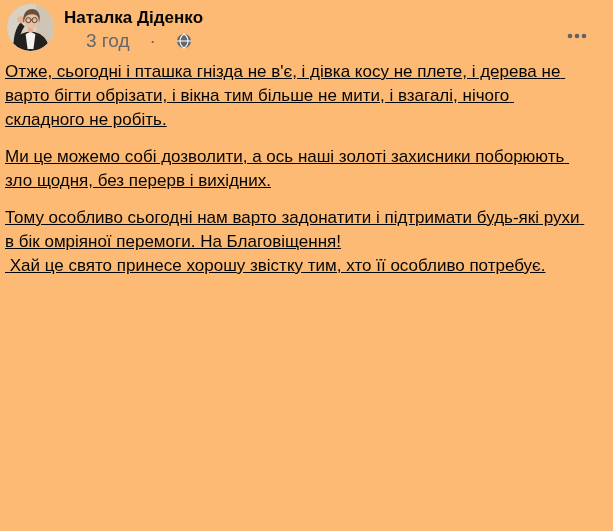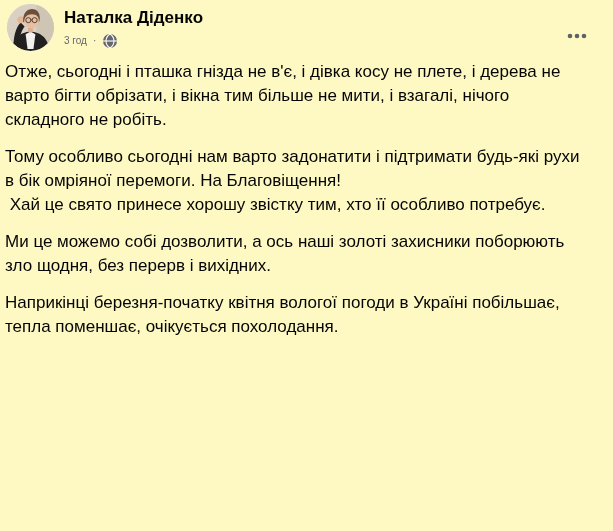--- a/index.html
+++ b/index.html
@@ -3,21 +3,21 @@
 <meta charset="utf-8">
 <style>
   html, body {
     margin: 0;
     padding: 0;
     background: #ffffff;
   }
   .post {
     width: 613px;
     height: 531px;
-    background: #fef9c3;
+    background: #fdba74;
     font-family: "Liberation Sans", sans-serif;
     color: #050505;
     overflow: hidden;
     box-sizing: border-box;
   }
   .post-header {
     display: flex;
     align-items: flex-start;
     padding: 4px 8px 0 7px;
     position: relative;
@@ -41,25 +41,26 @@
   .author-name {
     font-weight: bold;
     font-size: 17px;
     line-height: 22px;
     color: #050505;
     cursor: pointer;
   }
   .post-meta {
     display: flex;
     align-items: center;
-    gap: 6px;
-    font-size: 10px;
+    gap: 20px;
+    font-size: 19px;
     line-height: 19px;
     color: #65676b;
     margin-top: 2px;
+    margin-left: 22px;
   }
   .post-meta .timestamp { cursor: pointer; }
   .globe { display: inline-flex; align-items: center; }
   .more-btn {
     flex: 0 0 auto;
     align-self: flex-start;
     margin-top: 18px;
     margin-right: 14px;
     padding: 4px;
     cursor: pointer;
@@ -67,20 +68,21 @@
   }
   .post-body {
     padding: 9px 20px 0 5px;
     font-size: 17px;
     line-height: 24px;
     color: #050505;
   }
   .post-body p {
     margin: 0 0 13px 0;
     white-space: pre-wrap;
+    text-decoration: underline;
   }
 </style>
 </head>
 <body>
 
 <div class="post">
 
   <div class="post-header">
 
     <div class="avatar">
@@ -135,19 +137,18 @@
         <circle cx="3" cy="4" r="2.3" fill="#5f6368"></circle>
         <circle cx="10" cy="4" r="2.3" fill="#5f6368"></circle>
         <circle cx="17" cy="4" r="2.3" fill="#5f6368"></circle>
       </svg>
     </div>
 
   </div>
 
   <div class="post-body">
     <p>Отже, сьогодні і пташка гнізда не в'є, і дівка косу не плете, і дерева не варто бігти обрізати, і вікна тим більше не мити, і взагалі, нічого складного не робіть.</p>
+    <p>Ми це можемо собі дозволити, а ось наші золоті захисники поборюють зло щодня, без перерв і вихідних.</p>
     <p>Тому особливо сьогодні нам варто задонатити і підтримати будь-які рухи в бік омріяної перемоги. На Благовіщення!
  Хай це свято принесе хорошу звістку тим, хто її особливо потребує.</p>
-    <p>Ми це можемо собі дозволити, а ось наші золоті захисники поборюють зло щодня, без перерв і вихідних.</p>
-    <p>Наприкінці березня-початку квітня вологої погоди в Україні побільшає, тепла поменшає, очікується похолодання.</p>
   </div>
 
 </div>
 
 </body></html>

